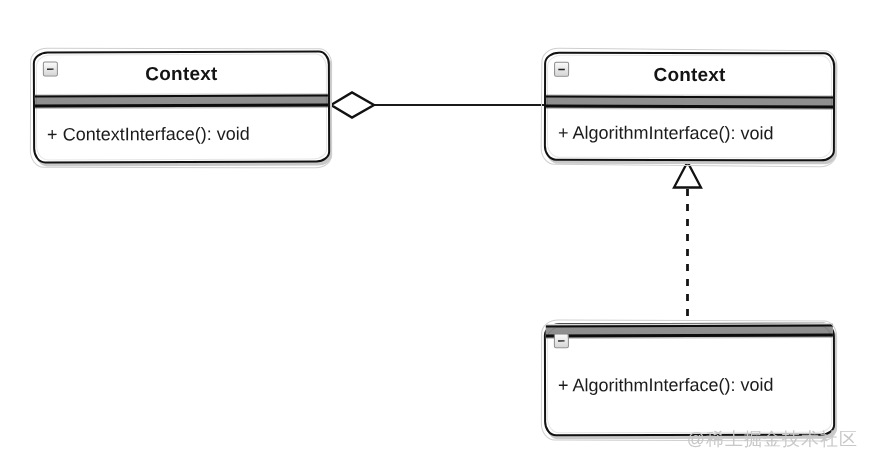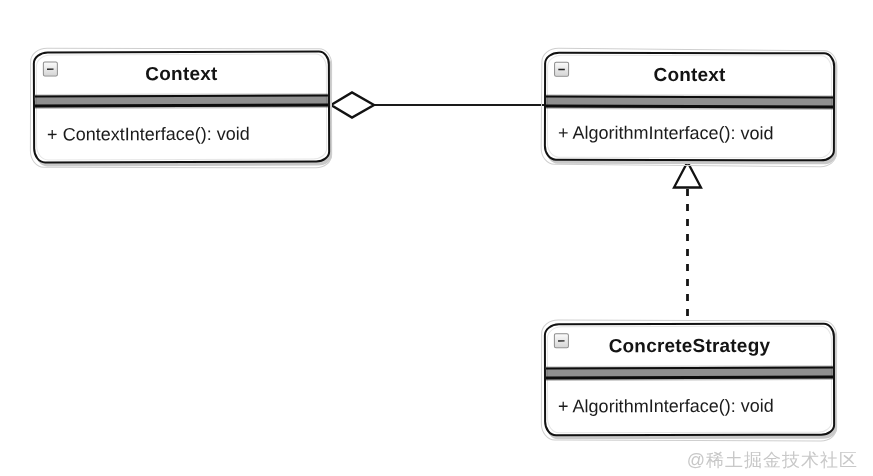--- a/index.html
+++ b/index.html
@@ -96,21 +96,21 @@
     font-size: 13px;
     font-weight: bold;
     line-height: 1;
     color: #222222;
     cursor: pointer;
     z-index: 2;
   }
   .watermark {
     position: absolute;
     right: 15px;
-    bottom: 4px;
+    bottom: 25px;
     font-size: 18px;
     color: #c8c8c8;
     letter-spacing: 1px;
     user-select: none;
   }
 </style>
 </head>
 <body>
 
 <div class="canvas">
@@ -133,20 +133,19 @@
 
   <div class="uml-class box-strategy">
     <span class="collapse-btn">−</span>
     <div class="class-title">Context</div>
     <div class="compartment-divider"></div>
     <div class="class-methods">+ AlgorithmInterface(): void</div>
   </div>
 
   <div class="uml-class box-concrete">
     <span class="collapse-btn">−</span>
-    <div class="class-title">ConcreteStrategy</div>
     <div class="compartment-divider"></div>
     <div class="class-methods">+ AlgorithmInterface(): void</div>
   </div>
 
   <div class="watermark">@稀土掘金技术社区</div>
 
 </div>
 
 </body></html>

